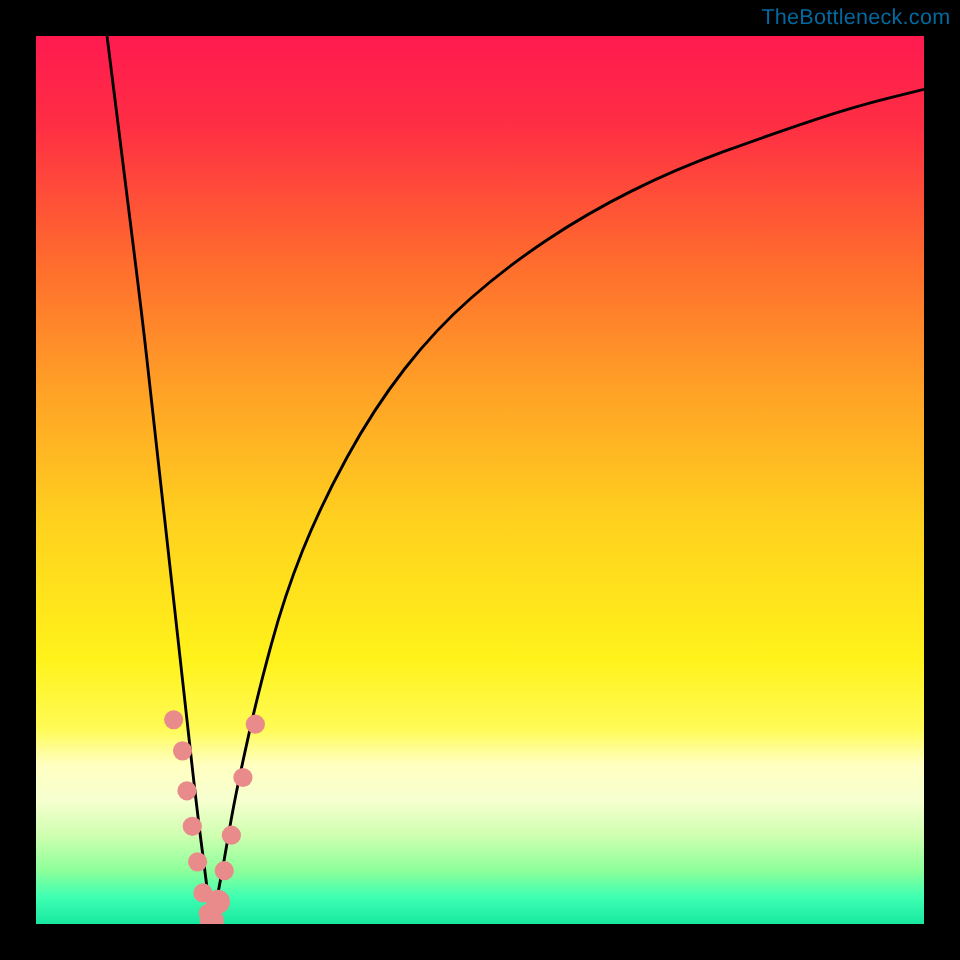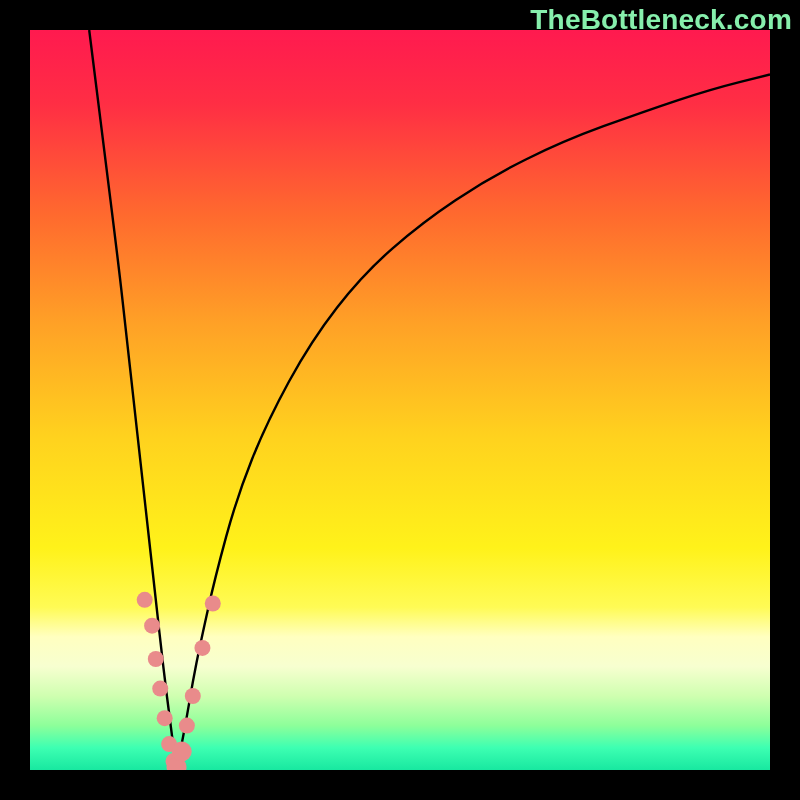--- a/index.html
+++ b/index.html
@@ -23,23 +23,23 @@
     position: absolute;
     left: 30px;
     top: 30px;
     width: 740px;
     height: 740px;
   }
   .watermark {
     position: absolute;
     top: 4px;
     right: 8px;
-    color: #86efac;
-    font-size: 28px;
-    font-weight: 700;
+    color: #0369a1;
+    font-size: 18px;
+    font-weight: 400;
     letter-spacing: 0.2px;
   }
   svg { display: block; }
 </style>
 </head>
 <body>
 
 <div class="frame">
   <div class="watermark">TheBottleneck.com</div>
 

